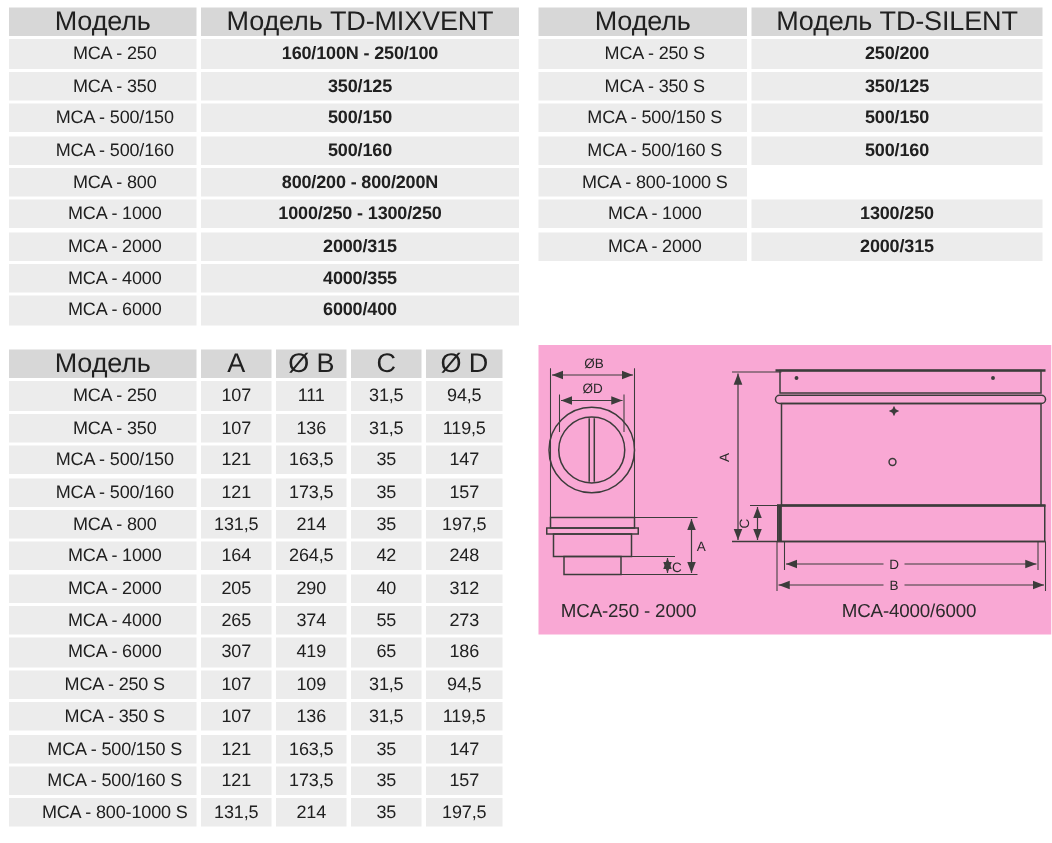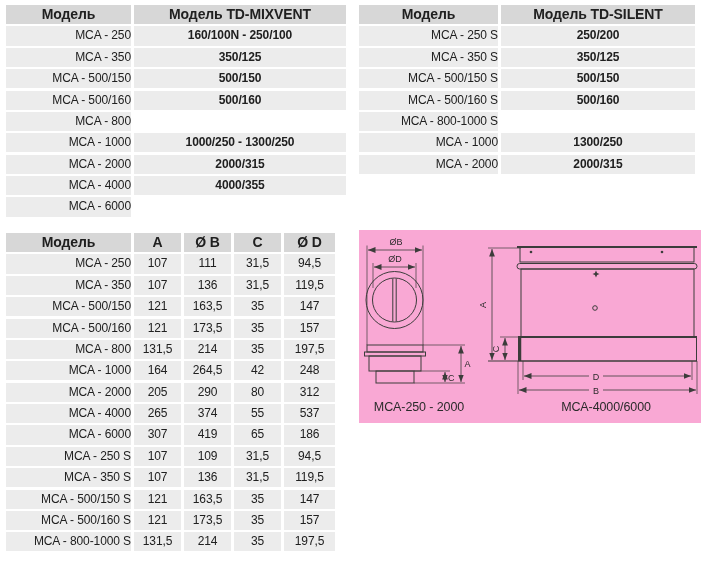--- a/index.html
+++ b/index.html
@@ -4,22 +4,22 @@
 <style>
   html,body{margin:0;padding:0;}
   body{
     width:701px;height:562px;background:#ffffff;position:relative;
     font-family:"Liberation Sans",sans-serif;color:#202020;overflow:hidden;
   }
   .tbl{position:absolute;}
   .trow{display:flex;column-gap:3px;margin-bottom:2.2px;height:19.2px;
         line-height:19.2px;font-size:12px;letter-spacing:-0.1px;}
   .trow .cell{background:#ececec;text-align:center;white-space:nowrap;box-sizing:border-box;}
-  .trow.head .cell{background:#d7d7d7;font-weight:bold;font-size:14px;}
-  .cell.model{width:125px;text-align:right;padding-left:16px;}
+  .trow.head .cell{background:#d7d7d7;font-weight:normal;font-size:18px;}
+  .cell.model{width:125px;text-align:center;padding-left:16px;}
   .trow.head .cell.model{text-align:center;padding-left:0;}
   .cell.val{flex:1;font-weight:bold;}
   .cell.num{width:47px;}
   .cell.num.last{width:51px;}
   #t-silent .cell.model{width:139px;}
   #t-mixvent{left:6px;top:5px;width:340px;}
   #t-silent{left:359px;top:5px;width:336px;}
   #t-dims{left:6px;top:233px;width:329px;}
   .panel{position:absolute;left:359px;top:230px;width:342px;height:193px;background:#f9a8d4;}
   svg{display:block;}
@@ -57,39 +57,41 @@
         <div class="cell val">500/150</div>
       </div>
 
       <div class="trow">
         <div class="cell model">MCA - 500/160</div>
         <div class="cell val">500/160</div>
       </div>
 
       <div class="trow">
         <div class="cell model">MCA - 800</div>
+        <div class="cell val">800/200 - 800/200N</div>
       </div>
 
       <div class="trow">
         <div class="cell model">MCA - 1000</div>
         <div class="cell val">1000/250 - 1300/250</div>
       </div>
 
       <div class="trow">
         <div class="cell model">MCA - 2000</div>
         <div class="cell val">2000/315</div>
       </div>
 
       <div class="trow">
         <div class="cell model">MCA - 4000</div>
         <div class="cell val">4000/355</div>
       </div>
 
       <div class="trow">
         <div class="cell model">MCA - 6000</div>
+        <div class="cell val">6000/400</div>
       </div>
     </div>
 </section>
 
 <section class="tbl" id="t-silent">
   <div class="trow head">
     <div class="cell model">Модель</div>
     <div class="cell val">Модель TD-SILENT</div>
   </div>
   <div>
@@ -185,30 +187,30 @@
         <div class="cell num">164</div>
         <div class="cell num">264,5</div>
         <div class="cell num">42</div>
         <div class="cell num last">248</div>
       </div>
 
       <div class="trow">
         <div class="cell model">MCA - 2000</div>
         <div class="cell num">205</div>
         <div class="cell num">290</div>
-        <div class="cell num">80</div>
+        <div class="cell num">40</div>
         <div class="cell num last">312</div>
       </div>
 
       <div class="trow">
         <div class="cell model">MCA - 4000</div>
         <div class="cell num">265</div>
         <div class="cell num">374</div>
         <div class="cell num">55</div>
-        <div class="cell num last">537</div>
+        <div class="cell num last">273</div>
       </div>
 
       <div class="trow">
         <div class="cell model">MCA - 6000</div>
         <div class="cell num">307</div>
         <div class="cell num">419</div>
         <div class="cell num">65</div>
         <div class="cell num last">186</div>
       </div>
 

